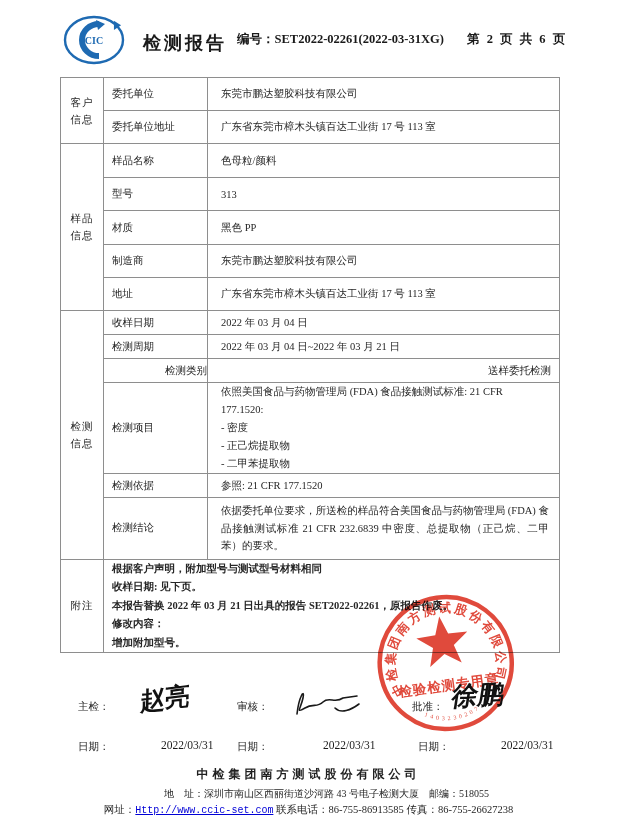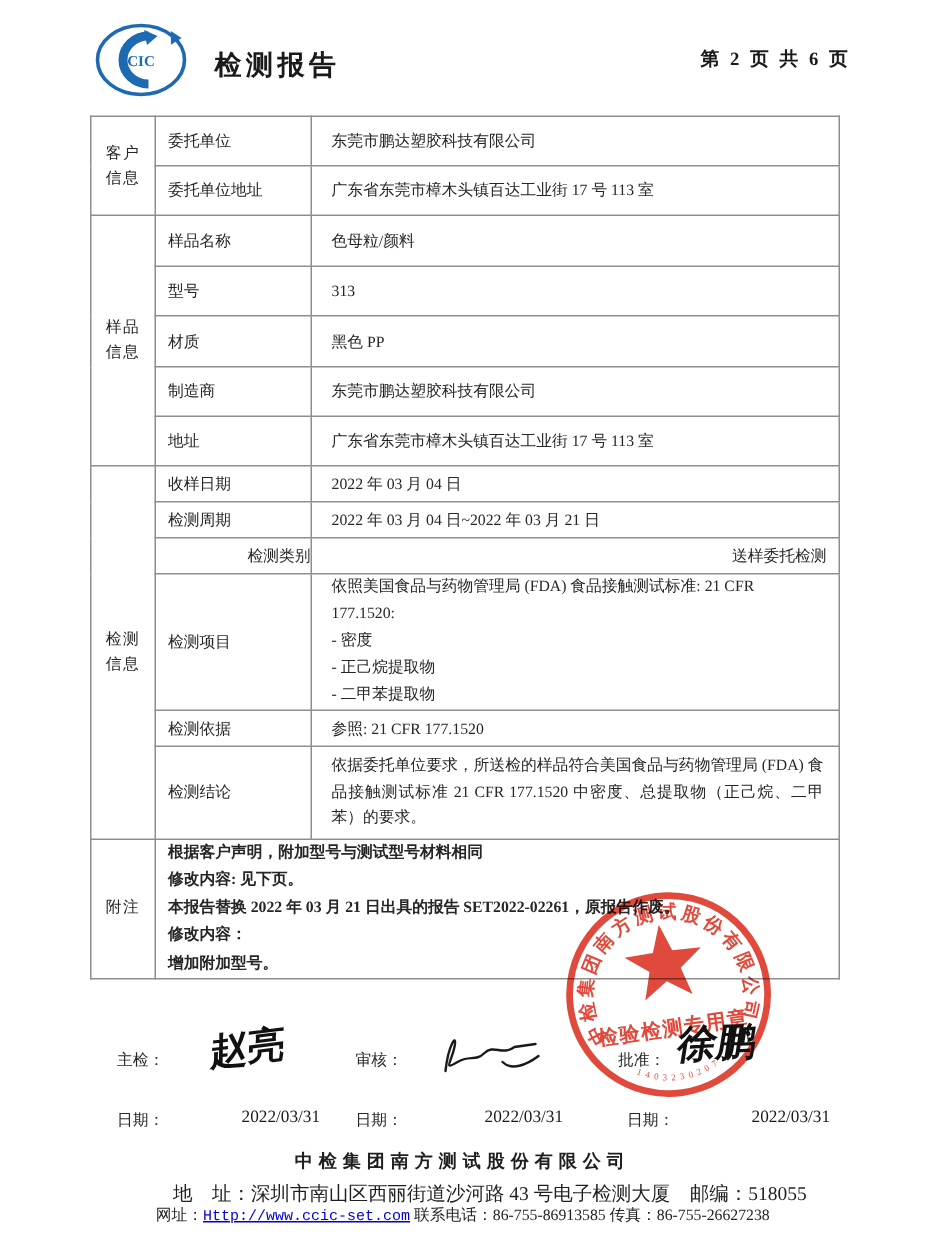--- a/index.html
+++ b/index.html
@@ -34,37 +34,38 @@
   .sigrow { position:absolute; left:0; top:688px; width:519px; height:78px; }
   .sigrow .lab { position:absolute; font-size:10.5px; color:#262626; }
   .sigrow .date { position:absolute; font-size:11.5px; color:#1a1a1a;margin-left:18px; }
   .signame { position:absolute; font-size:25px; color:#111; transform:rotate(-7deg) skewX(-8deg); font-weight:bold; white-space:nowrap; }
   .signame.approver { font-size:26px; transform:rotate(-3deg) skewX(-12deg); }
   .scribble { position:absolute; }
 
   
   .ft { position:absolute; left:0; width:617px; text-align:center; color:#1f1f1f; }
   .ft-company { top:766px; font-size:12px; font-weight:bold; letter-spacing:4px; }
-  .ft-line2 { top:787px; font-size:13px;padding-left:36px; }
+  .ft-line2 { top:787px; font-size:10px;padding-left:36px; }
   .ft-line3 { top:803px; font-size:10.5px; }
   .ft a.url { color:#0000d6; text-decoration:underline; font-family:"Liberation Mono","DejaVu Sans Mono",monospace; font-size:10px; }
 </style>
 </head>
 <body>
 
 <div class="page">
 
   <svg class="logo" viewBox="0 0 66 52">
     <ellipse cx="33" cy="26" rx="29" ry="23" fill="none" stroke="#1e6ab2" stroke-width="2.4"></ellipse>
     <path d="M52,7 l8,3 -6,6 z" fill="#1e6ab2" transform="rotate(12 54 11)"></path>
     <path d="M38,10 A17,16 0 1 0 38,42" fill="none" stroke="#1e6ab2" stroke-width="6"></path>
     <path d="M35,6 l9,4 -7,6 z" fill="#1e6ab2"></path>
     <text x="33" y="30" text-anchor="middle" font-size="10" font-weight="bold" fill="#1e6ab2" font-family="Liberation Serif, serif">CIC</text>
   </svg>
   <div class="hdr-title">检测报告</div>
+  <div class="hdr-no"><span>编号：</span><span>SET2022-02261(2022-03-31XG)</span></div>
   <div class="hdr-page">第 2 页 共 6 页</div>
 
   <table class="report">
     <colgroup>
         <col class="c1">
         <col class="c2">
         <col class="c3">
       </colgroup>
     <tbody>
 
@@ -131,30 +132,30 @@
           <div>- 正己烷提取物</div>
           <div>- 二甲苯提取物</div>
         </td>
       </tr>
       <tr style="height:24px;">
         <td class="lbl">检测依据</td>
         <td class="val">参照: 21 CFR 177.1520</td>
       </tr>
       <tr style="height:53px;">
         <td class="lbl">检测结论</td>
-        <td class="val-just">依据委托单位要求，所送检的样品符合美国食品与药物管理局 (FDA) 食品接触测试标准 21 CFR 177.1520 中密度、总提取物（正己烷、二甲苯）的要求。</td>
+        <td class="val-just">依据委托单位要求，所送检的样品符合美国食品与药物管理局 (FDA) 食品接触测试标准 21 CFR 232.6839 中密度、总提取物（正己烷、二甲苯）的要求。</td>
       </tr>
 
       <tr style="height:93px;">
         <td class="sec">
           <div>附注</div>
         </td>
         <td class="note-cell" colspan="2">
           <div>根据客户声明，附加型号与测试型号材料相同</div>
-          <div>修改内容: 见下页。</div>
+          <div>收样日期: 见下页。</div>
           <div>本报告替换 2022 年 03 月 21 日出具的报告 SET2022-02261，原报告作废。</div>
           <div>修改内容：</div>
           <div>增加附加型号。</div>
         </td>
       </tr>
     </tbody>
   </table>
 
   <svg class="stamp" viewBox="0 0 148 148">
     <g transform="rotate(-8 74 74)">

